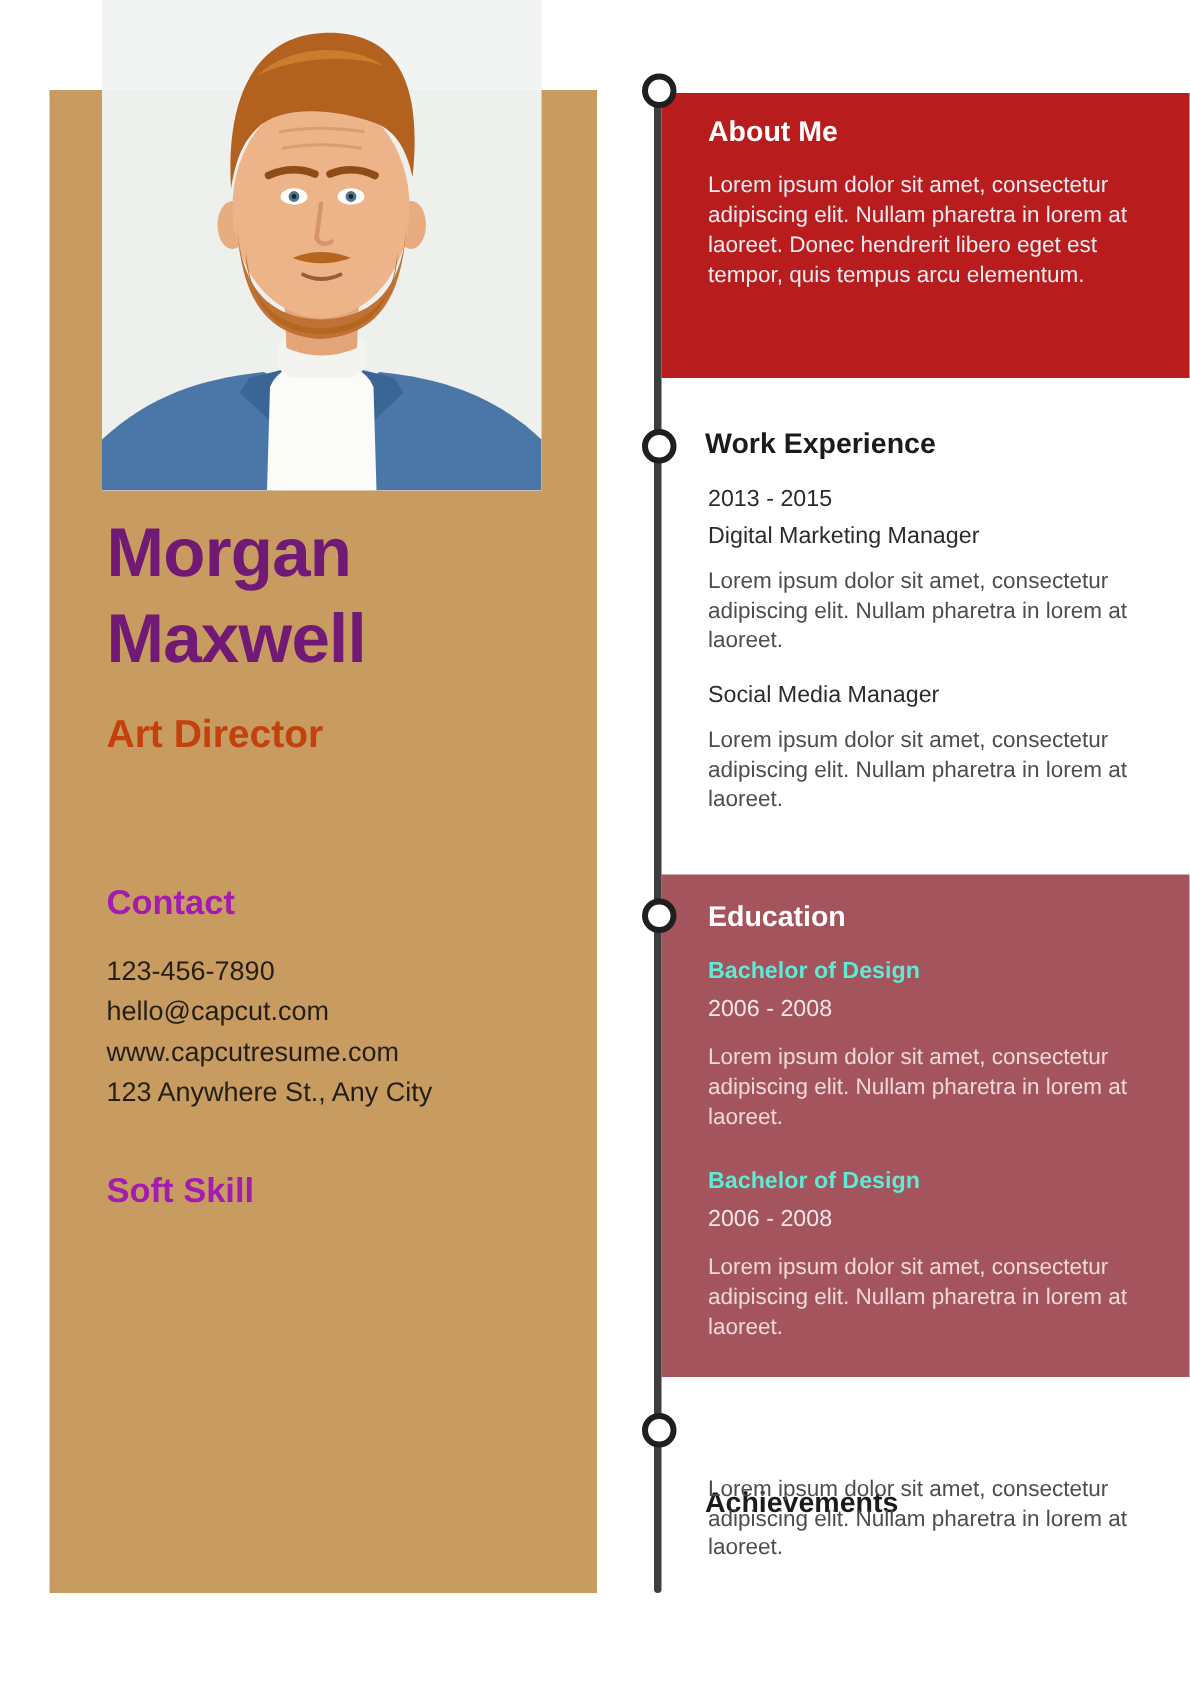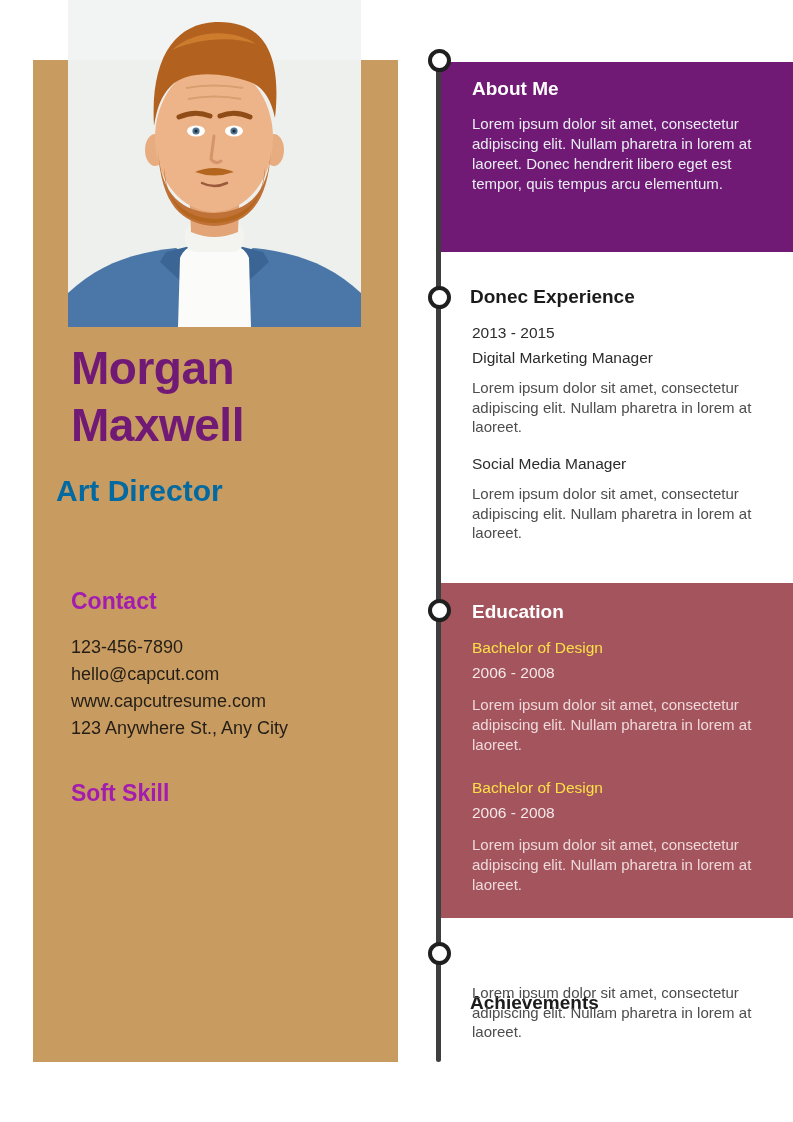--- a/index.html
+++ b/index.html
@@ -20,22 +20,22 @@
   .photo{
     position:absolute;left:68px;top:0;width:293px;height:327px;
     overflow:hidden;background:#eef0ee;
   }
   .name{
     position:absolute;left:71px;top:340px;width:250px;
     font-size:46px;line-height:1.24;font-weight:700;color:#701a75;
     letter-spacing:-0.5px;
   }
   .job-title{
-    position:absolute;left:56px;top:474px;
-    font-size:30px;font-weight:600;color:#0369a1;
+    position:absolute;left:71px;top:474px;
+    font-size:26px;font-weight:600;color:#c2410c;
   }
   .panel-heading{
     position:absolute;left:71px;
     font-size:23px;font-weight:700;color:#a21caf;
   }
   .contact-heading{top:588px;}
   .skills-heading{top:780px;}
   .panel-list{
     position:absolute;left:71px;width:290px;
     font-size:18px;line-height:27px;color:#241e16;
@@ -53,21 +53,21 @@
     background:#ffffff;border:4px solid #1f1f1f;z-index:4;
   }
   .dot-about{left:428px;top:49px;}
   .dot-work{left:428px;top:286px;}
   .dot-education{left:428px;top:599px;}
   .dot-achievements{left:428px;top:942px;}
 
   
   .about-box{
     position:absolute;left:441px;top:62px;width:352px;height:190px;
-    background:#701a75;z-index:1;
+    background:#b91c1c;z-index:1;
   }
   .box-heading{
     position:absolute;left:31px;
     font-size:19px;font-weight:600;color:#ffffff;
   }
   .about-heading{top:16px;}
   .about-body{
     position:absolute;left:31px;top:52px;width:284px;
     font-size:15px;line-height:20px;color:#e9edf2;
   }
@@ -91,21 +91,21 @@
   }
 
   .education-box{
     position:absolute;left:441px;top:583px;width:352px;height:335px;
     background:#A4545C;z-index:1;
   }
   .education-heading{top:18px;}
   .edu-entry{position:absolute;left:31px;width:316px;}
   .edu-entry-1{top:52px;}
   .edu-entry-2{top:192px;}
-  .edu-degree{font-size:15.5px;line-height:25px;font-weight:400;color:#fde047;}
+  .edu-degree{font-size:15.5px;line-height:25px;font-weight:700;color:#5eead4;}
   .edu-period{font-size:15.5px;line-height:25px;color:#f3e7e8;}
   .edu-desc{
     margin-top:10px;width:312px;
     font-size:15px;line-height:20px;color:#eed9db;
   }
 
   .achievements-body{
     position:absolute;left:472px;top:983px;width:312px;
     font-size:15px;line-height:19.5px;color:#4d4d4d;z-index:2;
   }
@@ -181,21 +181,21 @@
   <div class="timeline-dot dot-about"></div>
   <div class="timeline-dot dot-work"></div>
   <div class="timeline-dot dot-education"></div>
   <div class="timeline-dot dot-achievements"></div>
 
   <div class="about-box">
     <div class="box-heading about-heading">About Me</div>
     <div class="about-body">Lorem ipsum dolor sit amet, consectetur adipiscing elit. Nullam pharetra in lorem at laoreet. Donec hendrerit libero eget est tempor, quis tempus arcu elementum.</div>
   </div>
 
-  <div class="rc-heading work-heading">Donec Experience</div>
+  <div class="rc-heading work-heading">Work Experience</div>
   <div class="work-entry work-entry-1">
     <div class="entry-period">2013 - 2015</div>
     <div class="entry-role">Digital Marketing Manager</div>
     <div class="entry-desc">Lorem ipsum dolor sit amet, consectetur adipiscing elit. Nullam pharetra in lorem at laoreet.</div>
   </div>
   <div class="work-entry work-entry-2">
     <div class="entry-role">Social Media Manager</div>
     <div class="entry-desc">Lorem ipsum dolor sit amet, consectetur adipiscing elit. Nullam pharetra in lorem at laoreet.</div>
   </div>
 

